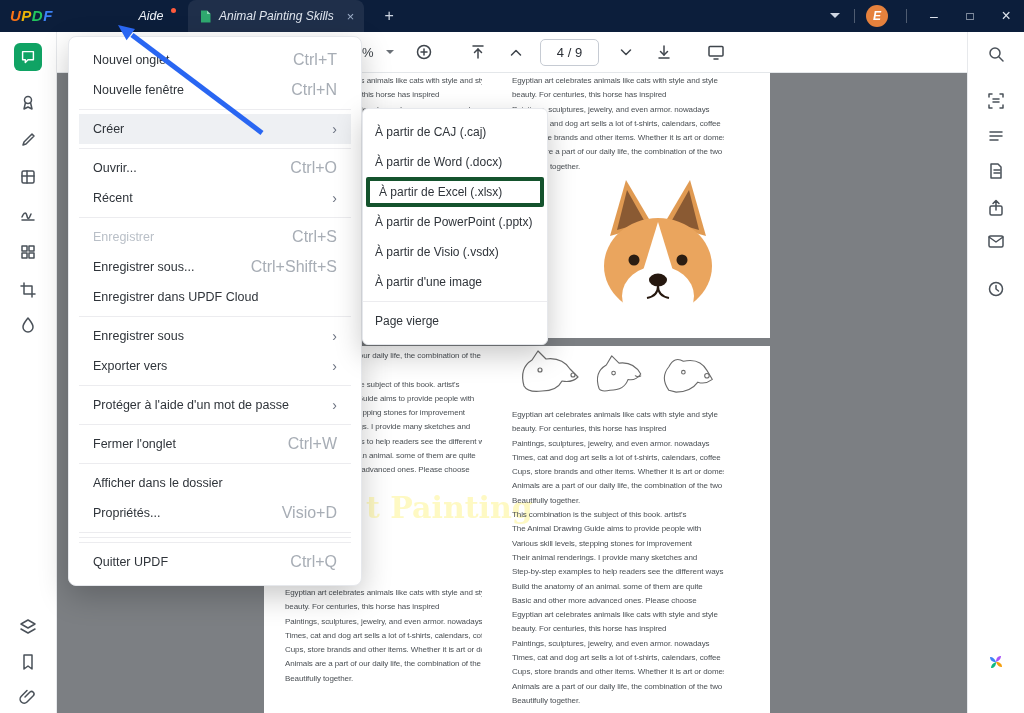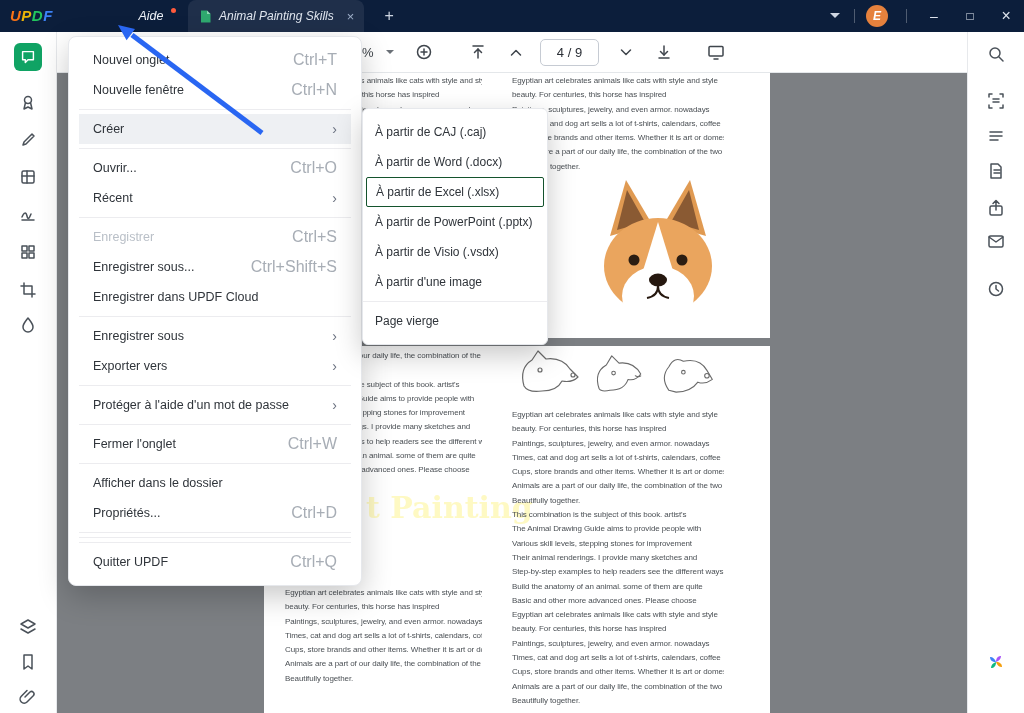--- a/index.html
+++ b/index.html
@@ -71,21 +71,21 @@
   .mi .sc{margin-left:auto;color:#a7adb5;font-size:16px;}
   .mi .chev{margin-left:auto;color:#6b7280;font-size:14px;line-height:1;}
   .mi.hl{background:#eef0f3;justify-content:flex-end;}
   .mi.dis{color:#b9bfc7;}
   .sep{height:1px;background:#ececef;margin:4px 0;}
 
   
   .smenu{position:absolute;left:362px;top:108px;width:186px;background:#fff;border:1px solid #e6e8ec;
          border-radius:6px;box-shadow:0 10px 28px rgba(0,0,0,.22);padding:8px 0;z-index:55;box-sizing:border-box;}
   .smi{height:30px;display:flex;align-items:center;padding:0 12px;font-size:12px;color:#2f343a;box-sizing:border-box;}
-  .smi.sel{border:1px solid #14532d;border-radius:2px;margin:0 3px;padding:0 9px;}
+  .smi.sel{border:4px solid #14532d;border-radius:2px;margin:0 3px;padding:0 9px;}
 
   
   .arrow{position:absolute;left:92px;top:12px;z-index:60;pointer-events:none;}
 </style>
 </head>
 <body>
 
 <div class="titlebar">
   <div class="logo">
     <span style="color:#f97316">U</span><span style="color:#eab308">P</span><span style="color:#22c55e">D</span><span style="color:#3b82f6">F</span>
@@ -438,21 +438,21 @@
   <div class="mi">
     <span class="lab">Fermer l'onglet</span>
     <span class="sc">Ctrl+W</span>
   </div>
   <div class="sep"></div>
   <div class="mi">
     <span class="lab">Afficher dans le dossier</span>
   </div>
   <div class="mi">
     <span class="lab">Propriétés...</span>
-    <span class="sc">Ctrl+D</span>
+    <span class="sc">Visio+D</span>
   </div>
   <div class="sep"></div>
   <div class="sep"></div>
   <div class="sep"></div>
   <div class="mi">
     <span class="lab">Quitter UPDF</span>
     <span class="sc">Ctrl+Q</span>
   </div>
 </div>
 

